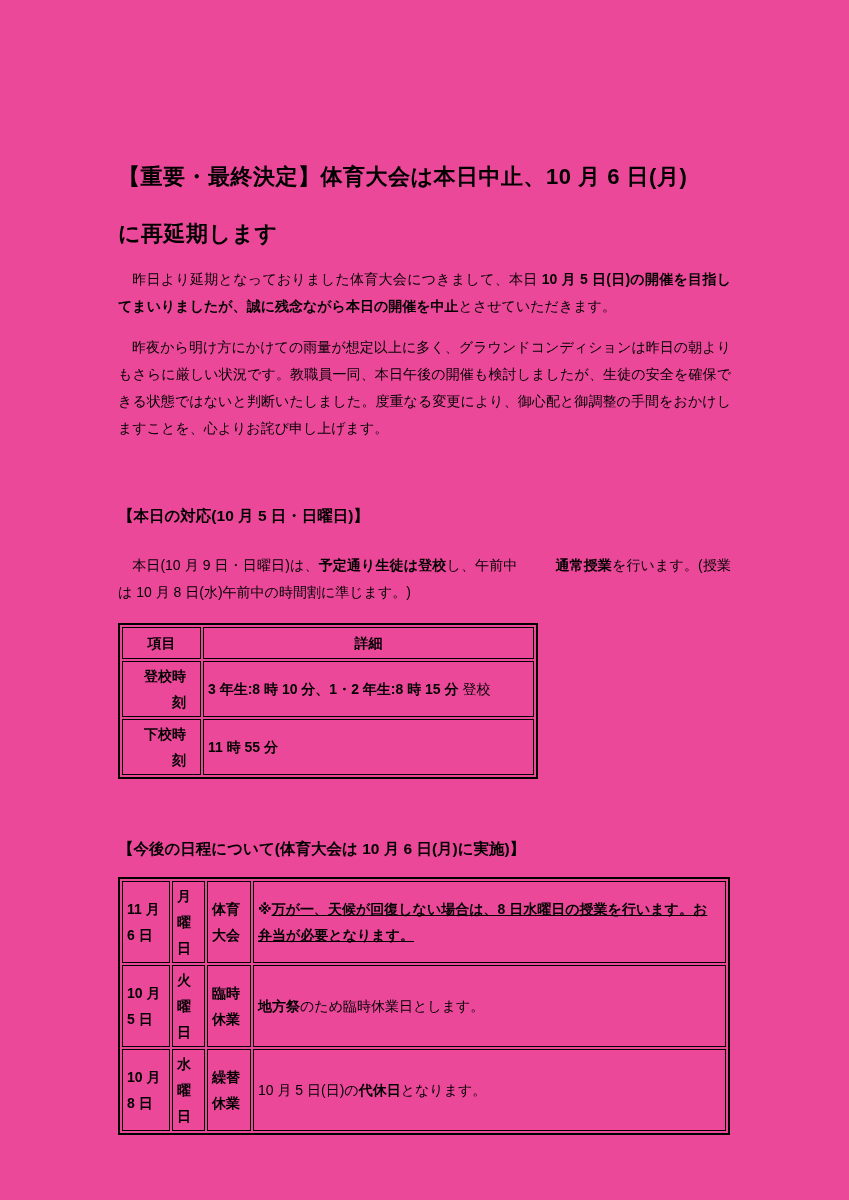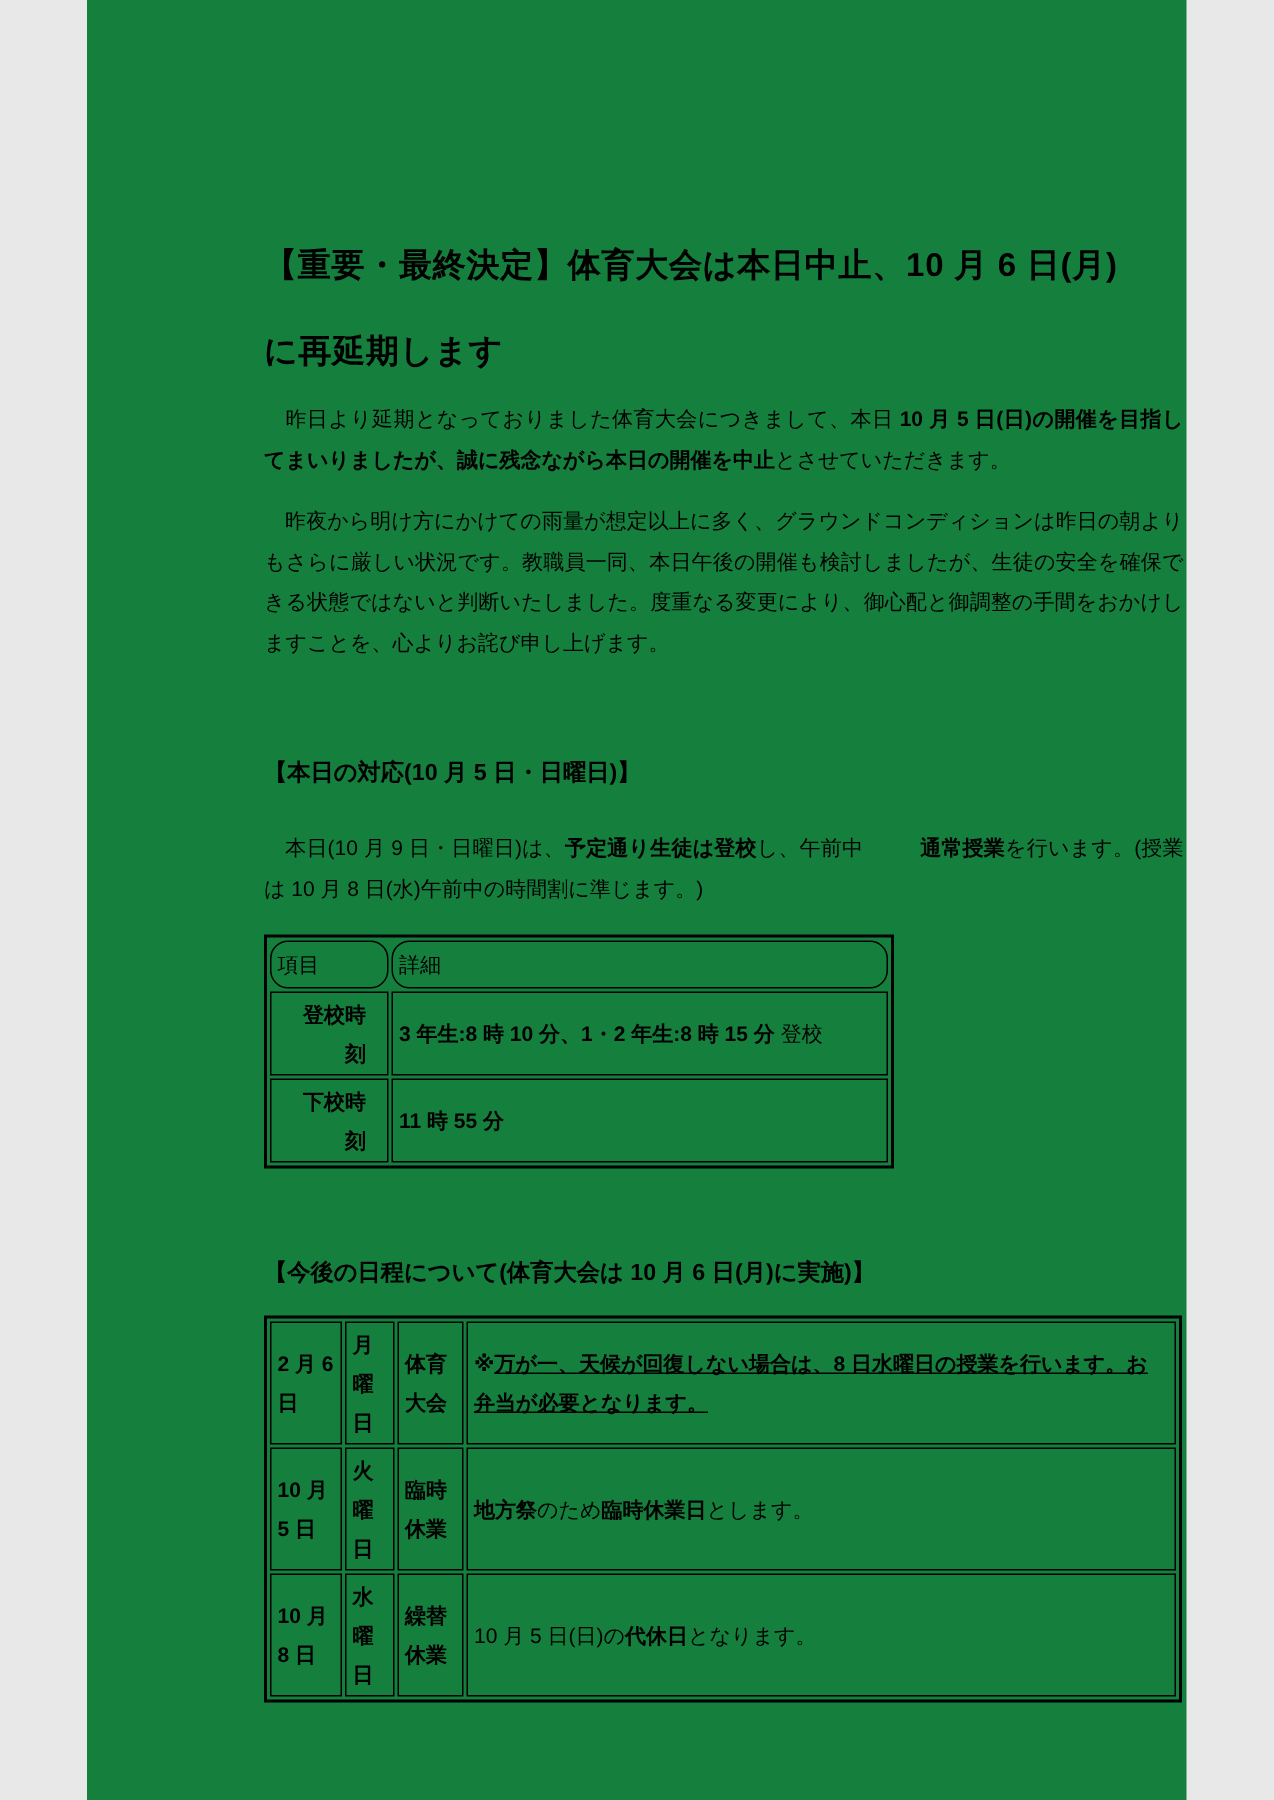--- a/index.html
+++ b/index.html
@@ -1,20 +1,20 @@
 <!DOCTYPE html>
 <html lang="ja"><head>
 <meta charset="utf-8">
 <style>
   html,body{margin:0;padding:0;background:#e8e8e8;}
   .page{
     position:relative;
-    width:733px;height:1200px;
+    width:849px;height:1200px;
     margin:0 auto;
-    background:#15803d;
+    background:#ec4899;
     color:#000000;
     font-family:"Liberation Sans","DejaVu Sans",sans-serif;
     overflow:hidden;
   }
   .content{
     box-sizing:border-box;
     width:849px;
     padding:148px 118px 0 118px;
   }
   .title{
@@ -51,21 +51,21 @@
   }
   table.tbl td{
     border:1.5px solid #000;
     padding:1px 4px;
     vertical-align:middle;
     overflow:hidden;
     word-break:break-all;
   }
   .tbl1{margin-top:17px;width:420px;}
   .tbl2{margin-top:15px;width:612px;}
-  td.th{font-weight:normal;height:28px;border-radius:12px;}
+  td.th{text-align:center;font-weight:bold;height:28px;}
   .tbl1 td.row-cell{height:28px;}
   .tbl1 td.lbl{font-weight:bold;text-align:right;padding:1px 14px;}
   .tbl2 td.data{height:54px;}
   .tbl2 td.bcell{font-weight:bold;}
 </style>
 </head>
 <body>
 
 <div class="page">
   <div class="content">
@@ -108,30 +108,30 @@
 
     <table class="tbl tbl2">
       <colgroup>
         <col style="width:48px">
           <col style="width:33px">
           <col style="width:44px">
           <col>
       </colgroup>
       <tbody>
         <tr>
-          <td class="data bcell">2 月 6 日</td>
+          <td class="data bcell">11 月 6 日</td>
           <td class="data bcell">月曜日</td>
           <td class="data bcell">体育大会</td>
           <td class="data"><span style="font-weight: bold;">※</span><span style="font-weight: bold; text-decoration: underline;">万が一、天候が回復しない場合は、8 日水曜日の授業を行います。お弁当が必要となります。</span></td>
         </tr>
         <tr>
           <td class="data bcell">10 月 5 日</td>
           <td class="data bcell">火曜日</td>
           <td class="data bcell">臨時休業</td>
-          <td class="data"><span style="font-weight: bold;">地方祭</span><span>のため</span><span style="font-weight: bold;">臨時休業日</span><span>とします。</span></td>
+          <td class="data"><span style="font-weight: bold;">地方祭</span><span>のため</span><span style="font-weight: normal;">臨時休業日</span><span>とします。</span></td>
         </tr>
         <tr>
           <td class="data bcell">10 月 8 日</td>
           <td class="data bcell">水曜日</td>
           <td class="data bcell">繰替休業</td>
           <td class="data"><span>10 月 5 日(日)の</span><span style="font-weight: bold;">代休日</span><span>となります。</span></td>
         </tr>
       </tbody>
     </table>
 

